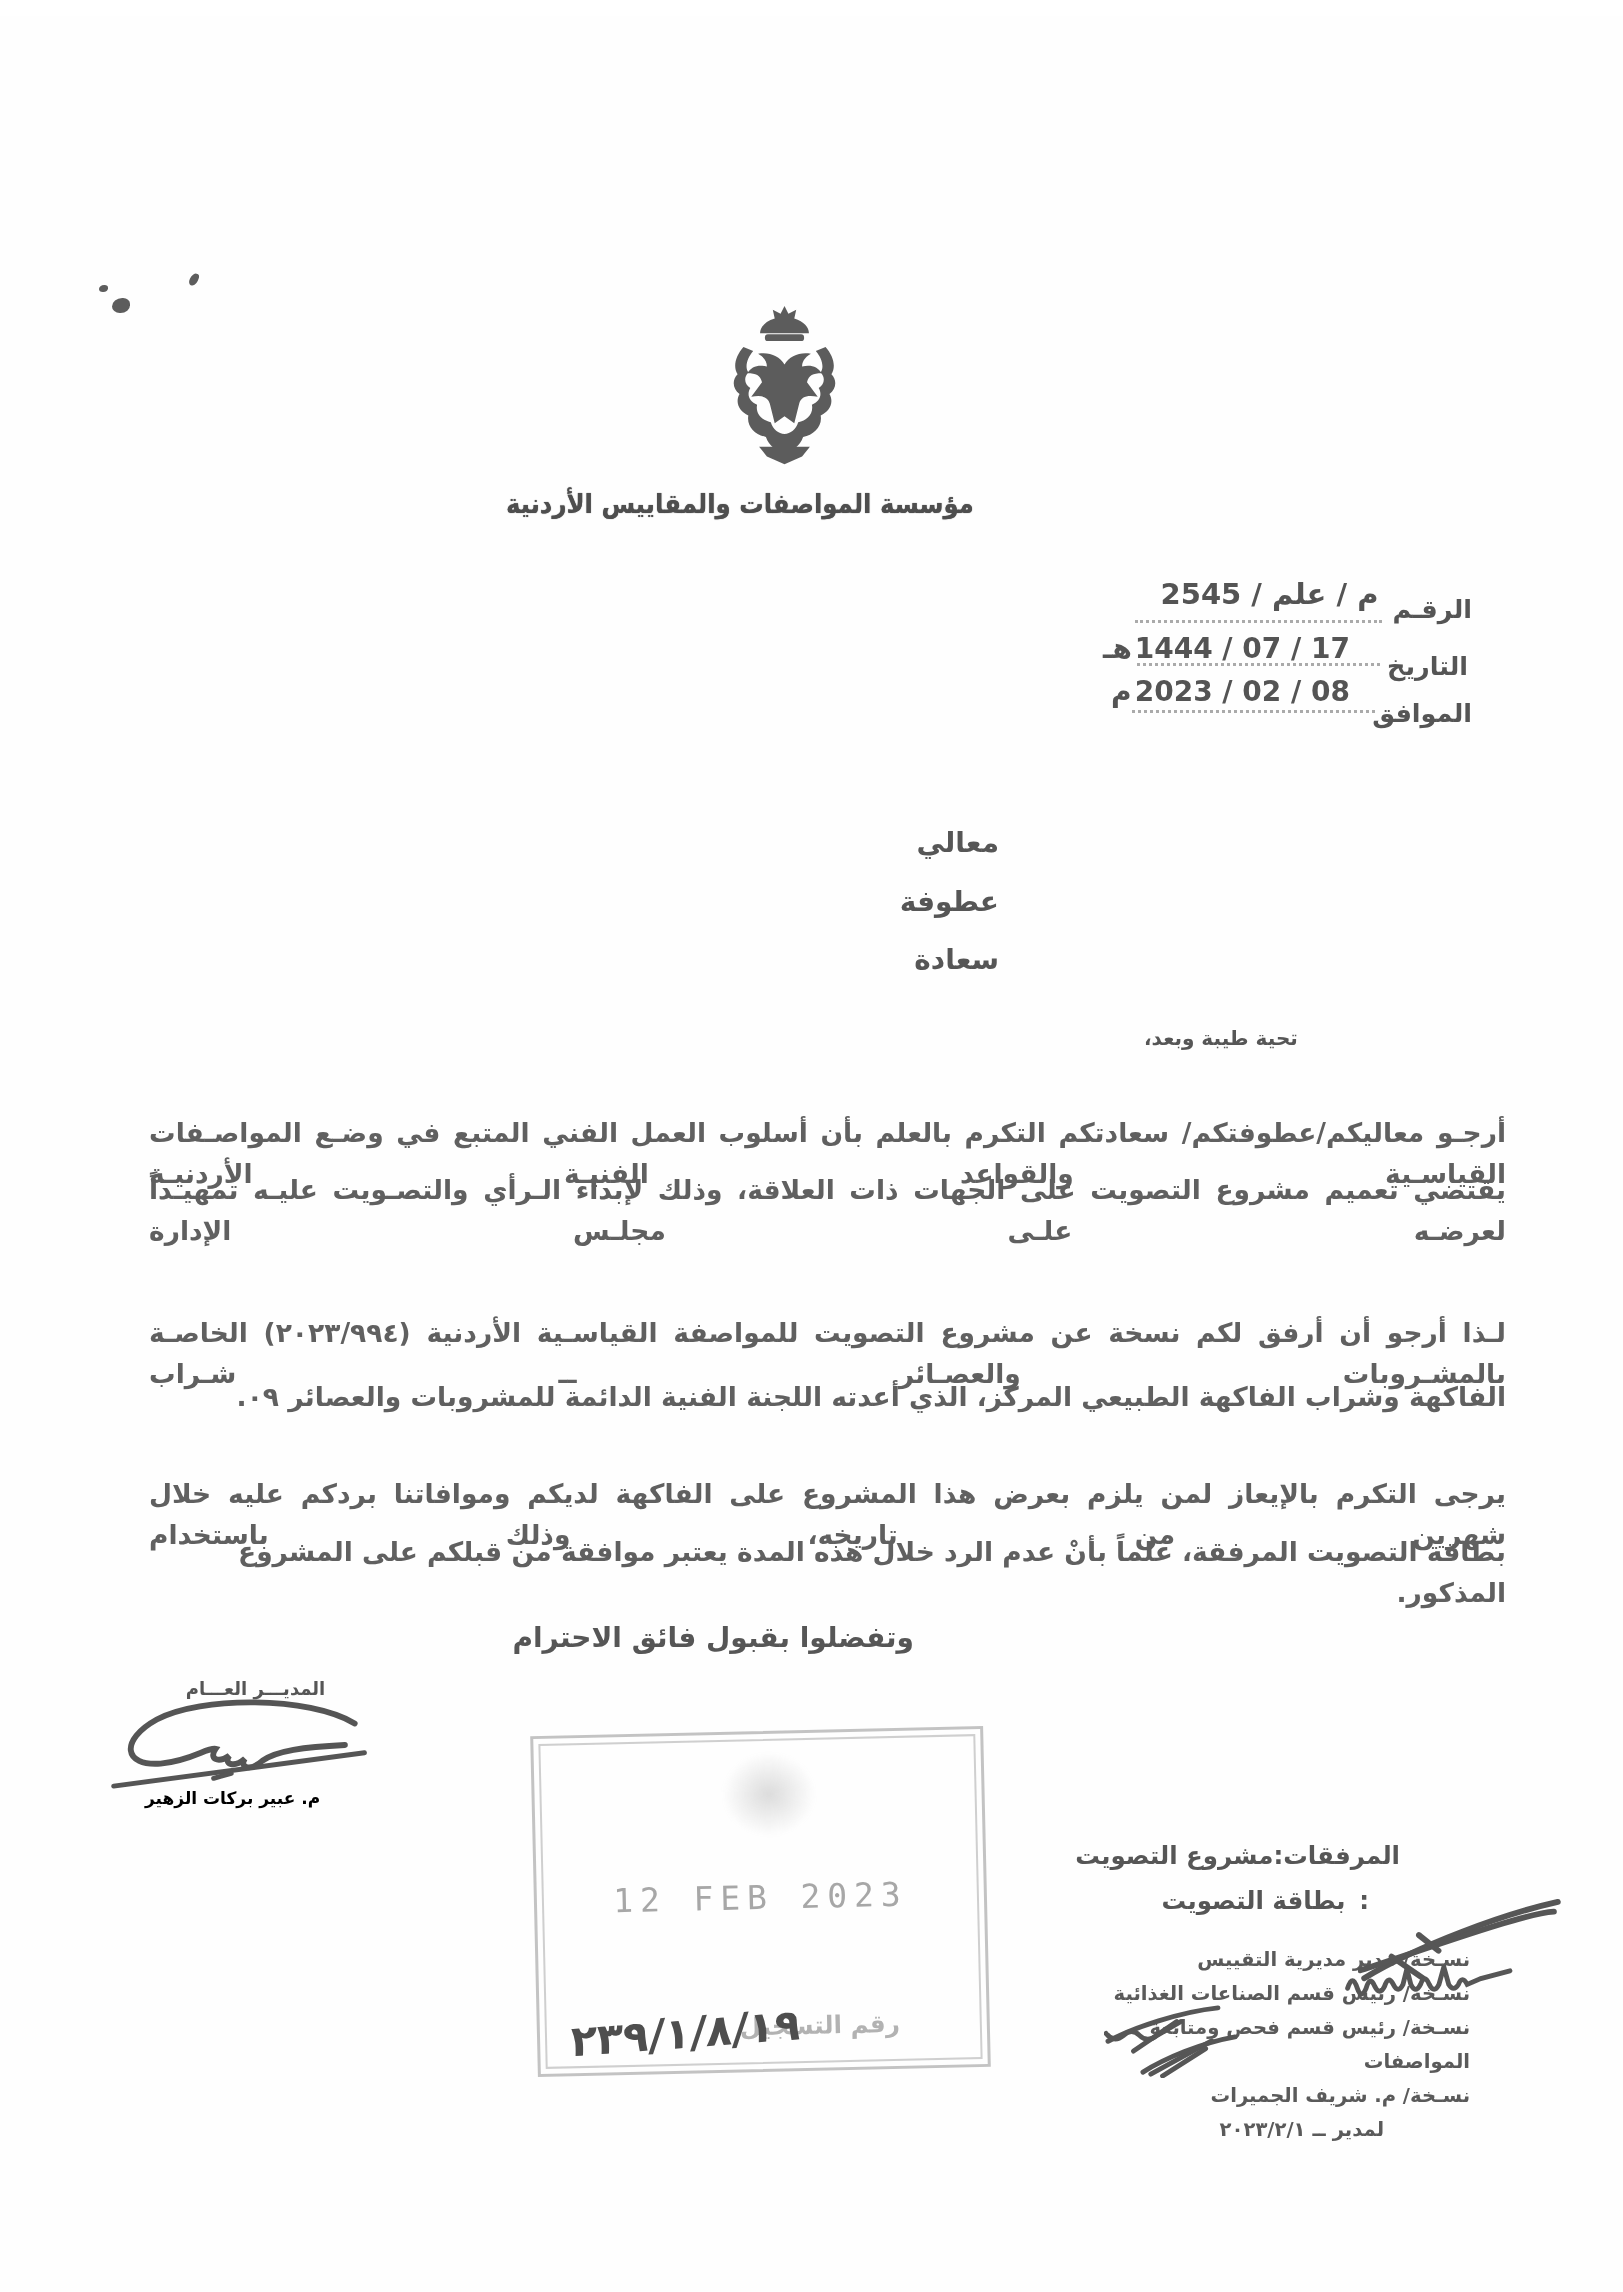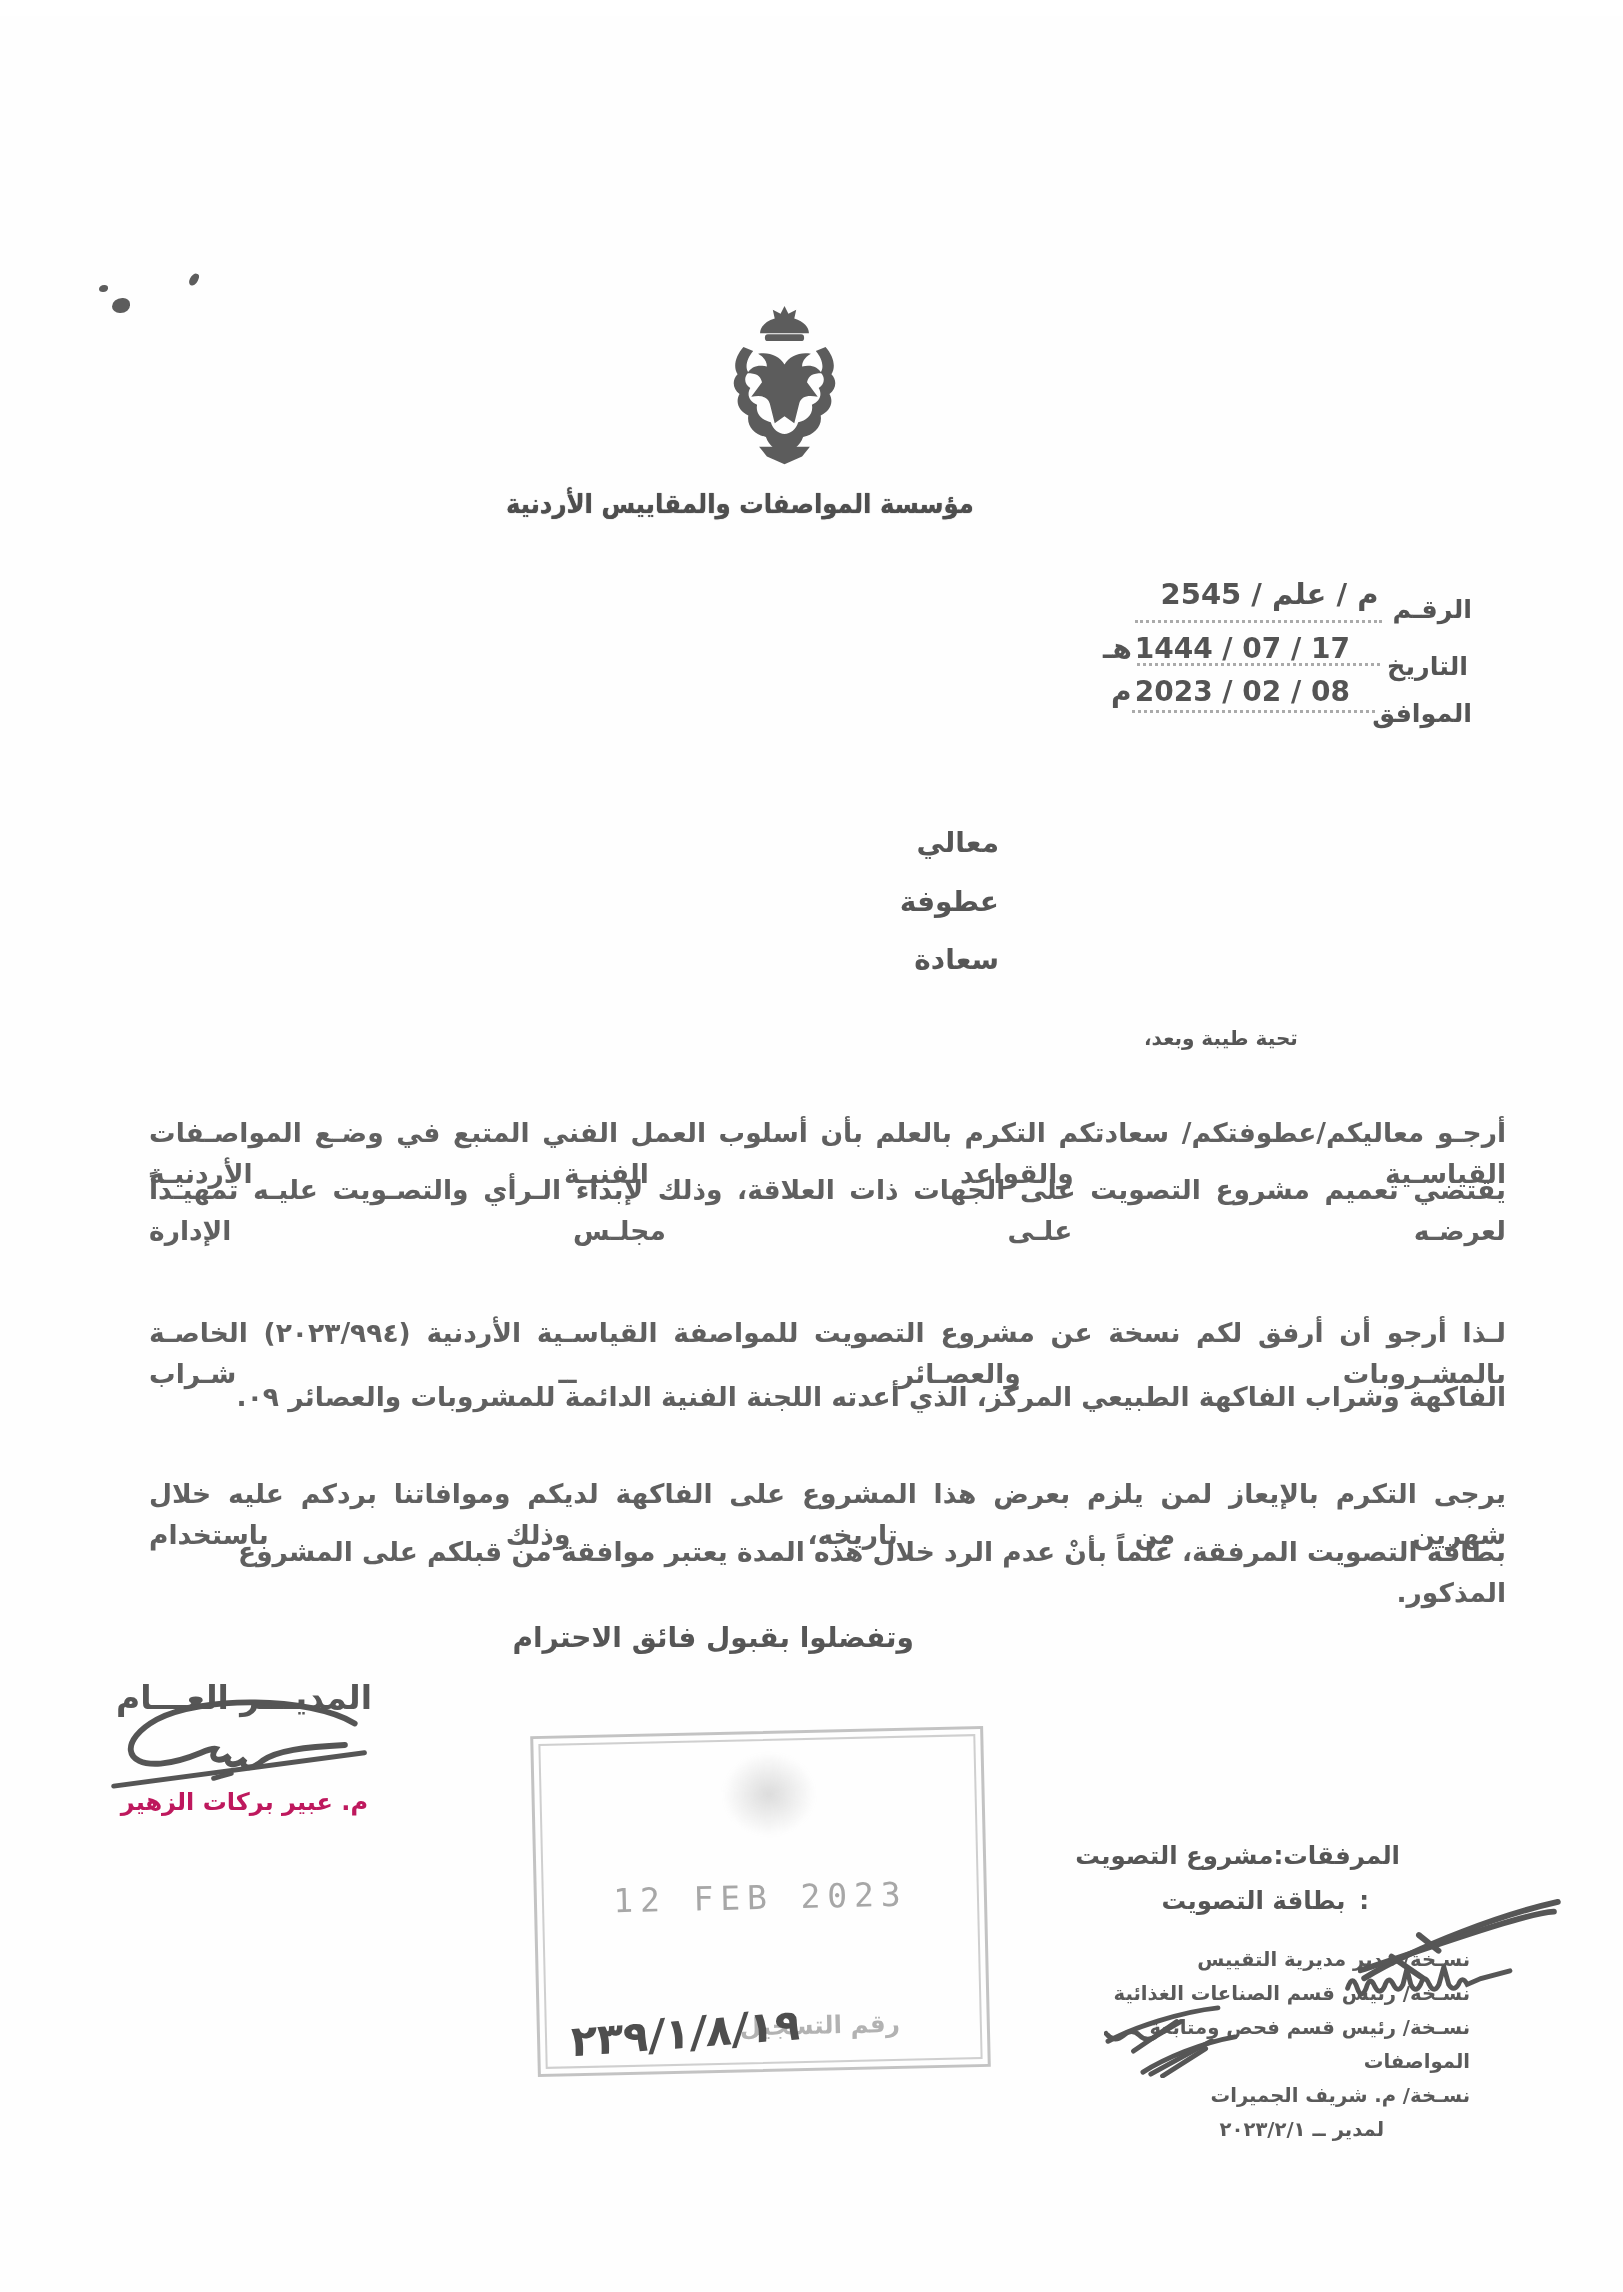--- a/index.html
+++ b/index.html
@@ -29,22 +29,22 @@
   .addr-row{position:absolute;left:622px;width:377px;height:41px;display:flex;direction:ltr;align-items:flex-end;flex-direction:column;}
   .addr-row .lead{flex:1;border-bottom:3.9px dotted #8f8f8f;opacity:.8;margin-bottom:5.9px;height:0;}
   .addr-row .ttl{font-size:28px;color:#565656;margin-left:5.9px;line-height:1;direction:rtl;}
   
   .greeting{position:absolute;left:1144px;top:1010px;font-size:20px;color:#565656;direction:rtl;white-space:nowrap;}
   .bline{position:absolute;left:149px;width:1357px;font-size:26.5px;line-height:41px;color:#606060;direction:rtl;}
   .bline.just{text-align:justify;text-align-last:justify;word-spacing:2px;}
   .bline.endline{text-align:right;}
   .closing{position:absolute;left:591px;top:1605px;width:323px;text-align:center;font-size:28px;color:#565656;direction:rtl;white-space:nowrap;}
   
-  .sig-title{position:absolute;left:139px;top:1662px;width:233px;text-align:center;font-size:33px;color:#565656;direction:rtl;white-space:nowrap;}
-  .sig-name{position:absolute;left:145px;top:1772px;width:223px;text-align:center;font-size:24px;color:#be185d;direction:rtl;white-space:nowrap;}
+  .sig-title{position:absolute;left:139px;top:1662px;width:233px;text-align:center;font-size:18px;color:#565656;direction:rtl;white-space:nowrap;}
+  .sig-name{position:absolute;left:145px;top:1772px;width:223px;text-align:left;font-size:17px;color:#000000;direction:rtl;white-space:nowrap;}
   .sigsvg{position:absolute;}
   .sigsvg svg{width:100%;height:100%;}
   
   .stamp{position:absolute;left:534px;top:1715px;width:453px;height:341px;transform:rotate(-1.3deg);}
   .stamp .outer{position:absolute;inset:0;border:3.9px solid #bdbdbd;opacity:.9;}
   .stamp .inner{position:absolute;inset:7.8px;border:2px solid #c7c7c7;opacity:.85;}
   .stamp .ghost{position:absolute;left:191px;top:21.6px;width:93px;height:83px;
      background:radial-gradient(closest-side,rgba(140,140,140,.30),rgba(140,140,140,0));filter:blur(2px);}
   .stamp-date{position:absolute;left:0;right:0;top:147px;text-align:center;
      font-family:"DejaVu Sans Mono",monospace;font-size:33px;letter-spacing:6.9px;color:#a7a7a7;font-weight:normal;}

